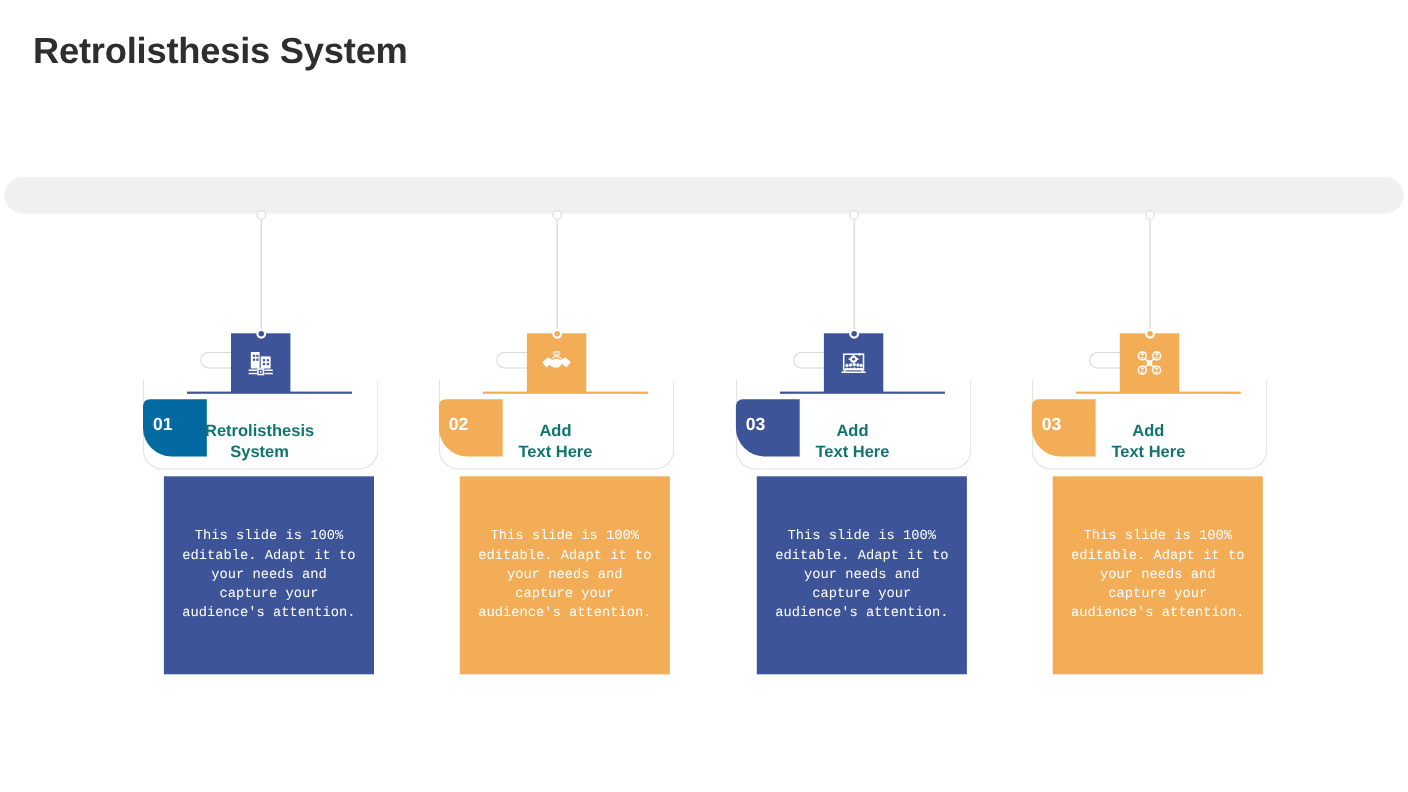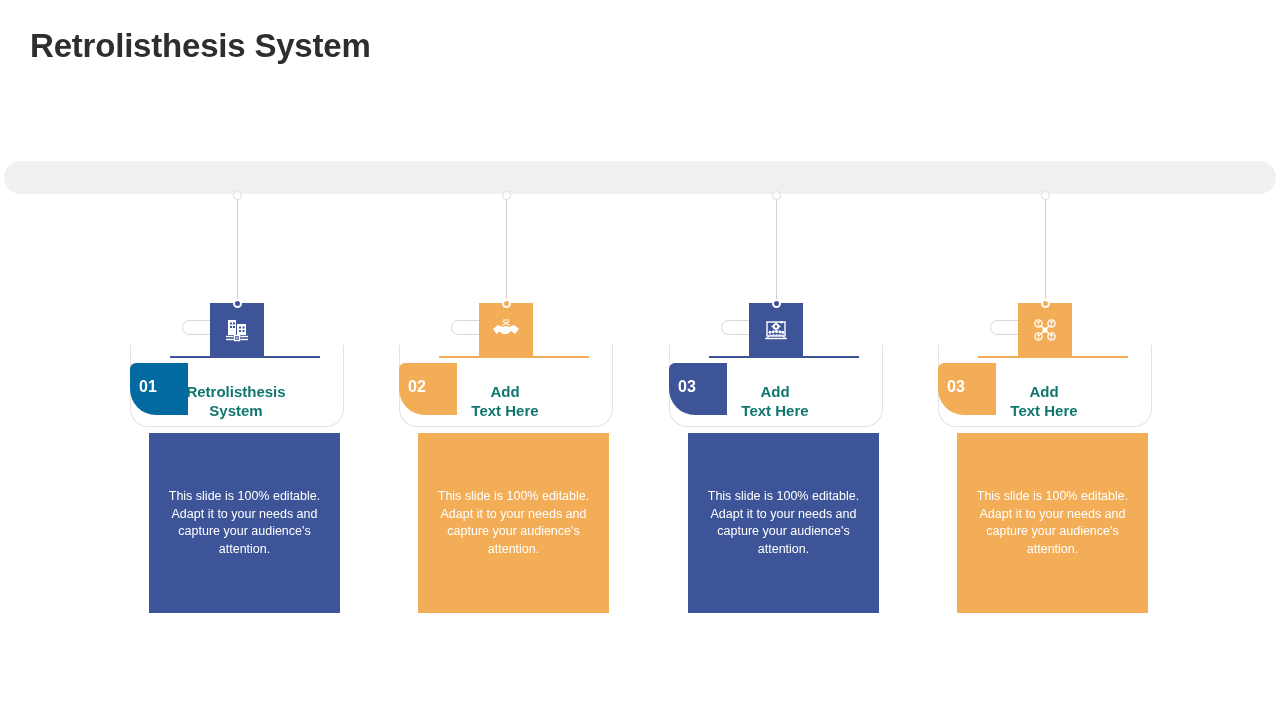--- a/index.html
+++ b/index.html
@@ -178,20 +178,21 @@
     align-items: center;
     justify-content: center;
   }
   .text-block p {
     margin: 0;
     width: 165px;
     text-align: center;
     font-size: 12.5px;
     line-height: 17.5px;
     color: #ffffff;
+    font-family: Liberation Mono, monospace;
   }
 </style>
 </head>
 <body>
 
 <div id="slide">
 
   <div id="slide-title">Retrolisthesis System</div>
 
   <div id="top-bar"></div>

